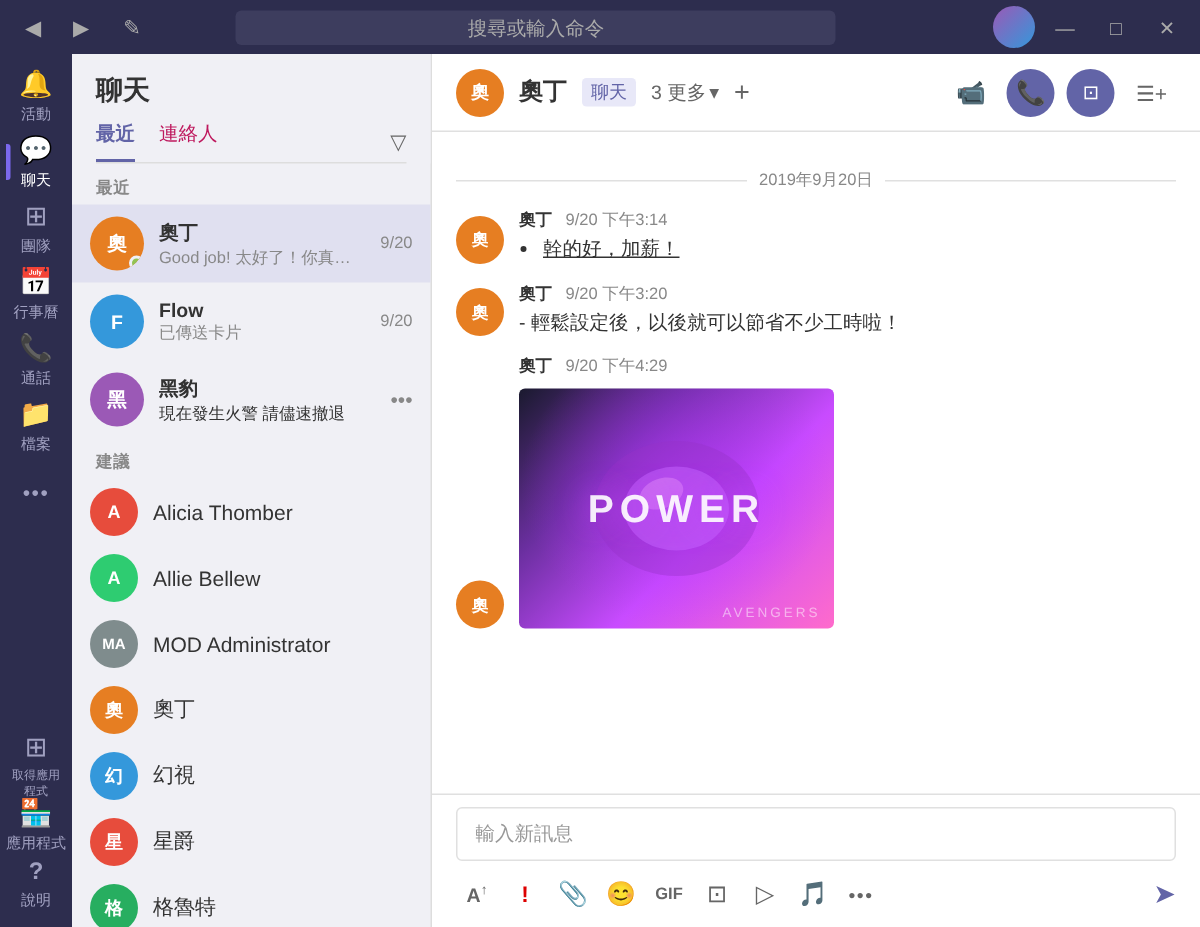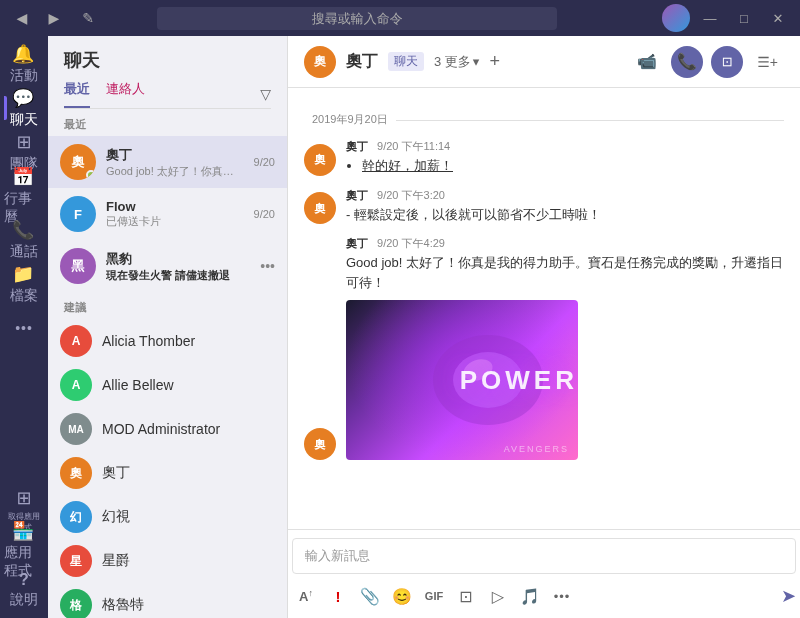--- a/index.html
+++ b/index.html
@@ -79,21 +79,21 @@
     }
     .icon-sidebar-item.active { color: white; }
     .icon-sidebar-item.active::before {
       content: '';
       position: absolute;
       left: 0; top: 8px; bottom: 8px;
       width: 3px;
       background: #7b68ee;
       border-radius: 0 2px 2px 0;
     }
-    .icon-label { font-size: 14px; color: inherit; }
+    .icon-label { font-size: 10px; color: inherit; }
 
     
     .chat-list-panel {
       width: 240px;
       background: #f0f0f5;
       display: flex;
       flex-direction: column;
       flex-shrink: 0;
       border-right: 1px solid #ddd;
     }
@@ -203,21 +203,21 @@
     }
 
     
     .messages-area {
       flex: 1; overflow-y: auto;
       padding: 16px;
       display: flex; flex-direction: column; gap: 4px;
       background: #fff;
     }
     .date-divider {
-      text-align: left; font-size: 11px; color: #888;
+      text-align: center; font-size: 11px; color: #888;
       margin: 8px 0; position: relative;
     }
     .date-divider::before {
       content: '';
       position: absolute; left: 0; right: 0; top: 50%;
       height: 1px; background: #e0e0e0;
     }
     .date-divider span {
       background: #fff; padding: 0 8px; position: relative;
     }
@@ -230,42 +230,42 @@
     }
     .msg-content { flex: 1; }
     .msg-meta { font-size: 11px; color: #888; margin-bottom: 2px; }
     .msg-meta .sender { font-weight: 600; color: #333; margin-right: 6px; }
     .msg-bubble {
       font-size: 13px; color: #333; line-height: 1.5;
     }
     .msg-bubble ul { padding-left: 16px; text-decoration: underline; }
     .msg-image {
       margin-top: 8px; border-radius: 4px;
-      width: 232px; height: 160px;
+      width: 210px; height: 160px;
       background: linear-gradient(135deg, #1a1a2e 0%, #6b2fa0 30%, #c84bff 60%, #ff6bcb 100%);
-      position: relative; overflow: hidden; display: flex; align-items: center; justify-content: flex-end;
+      position: relative; overflow: hidden; display: flex; align-items: center; justify-content: center;
     }
     .msg-image-text {
       color: rgba(255,255,255,0.9); font-size: 26px; font-weight: 900;
       letter-spacing: 4px; text-shadow: 0 0 20px rgba(200,75,255,0.8);
       z-index: 2;
     }
     .msg-image-overlay {
       position: absolute; inset: 0;
       background: radial-gradient(ellipse at 50% 40%, rgba(180,50,255,0.6) 0%, transparent 70%);
     }
     .msg-image-logo {
       position: absolute; bottom: 6px; right: 9px;
       font-size: 9px; color: rgba(255,255,255,0.5); letter-spacing: 2px;
     }
 
     
     .input-area {
       border-top: 1px solid #e0e0e0;
-      padding: 8px 4px;
+      padding: 8px 16px;
       flex-shrink: 0;
     }
     .input-box {
       border: 1px solid #e0e0e0; border-radius: 4px;
       padding: 8px 12px; font-size: 13px; color: #999;
       margin-bottom: 8px;
     }
     .input-toolbar {
       display: flex; align-items: center; gap: 4px;
     }
@@ -388,21 +388,21 @@
           <span class="chat-time">9/20</span>
         </div>
       </div>
 
       <div class="chat-item">
         <div class="chat-avatar" style="background: #9b59b6;">
           <span>黑</span>
         </div>
         <div class="chat-info">
           <div class="chat-name">黑豹</div>
-          <div class="chat-preview" style="color: #333; font-weight:700;">現在發生火警 請儘速撤退</div>
+          <div class="chat-preview" style="color: #333; font-weight:400;">現在發生火警 請儘速撤退</div>
         </div>
         <div class="chat-meta">
           <span class="chat-more">•••</span>
         </div>
       </div>
 
       <div class="section-label">建議</div>
 
       <div class="suggestion-item">
         <div class="suggestion-avatar" style="background: #e74c3c;">A</div>
@@ -466,21 +466,21 @@
     <div class="messages-area">
       <div class="date-divider">
         <span>2019年9月20日</span>
       </div>
 
       <div class="msg-group">
         <div class="msg-avatar" style="background: #e67e22;">奧</div>
         <div class="msg-content">
           <div class="msg-meta">
             <span class="sender">奧丁</span>
-            <span>9/20 下午11:14</span>
+            <span>9/20 下午3:14</span>
           </div>
           <div class="msg-bubble">
             <ul>
                 <li>幹的好，加薪！</li>
               </ul>
           </div>
         </div>
       </div>
 
       <div class="msg-group">
@@ -494,21 +494,20 @@
         </div>
       </div>
 
       <div class="msg-group">
         <div class="msg-avatar" style="background: #e67e22;">奧</div>
         <div class="msg-content">
           <div class="msg-meta">
             <span class="sender">奧丁</span>
             <span>9/20 下午4:29</span>
           </div>
-          <div class="msg-bubble">Good job! 太好了！你真是我的得力助手。寶石是任務完成的獎勵，升遷指日可待！</div>
           <div class="msg-image">
             <div class="msg-image-overlay"></div>
             <svg width="180" height="130" viewBox="0 0 180 130" style="position:absolute;">
               <ellipse cx="90" cy="65" rx="55" ry="45" fill="rgba(150,50,200,0.4)"></ellipse>
               <ellipse cx="90" cy="65" rx="35" ry="28" fill="rgba(200,100,255,0.5)"></ellipse>
               <ellipse cx="80" cy="55" rx="15" ry="10" fill="rgba(255,180,255,0.3)" transform="rotate(-20,80,55)"></ellipse>
             </svg>
             <span class="msg-image-text">POWER</span>
             <span class="msg-image-logo">AVENGERS</span>
           </div>

